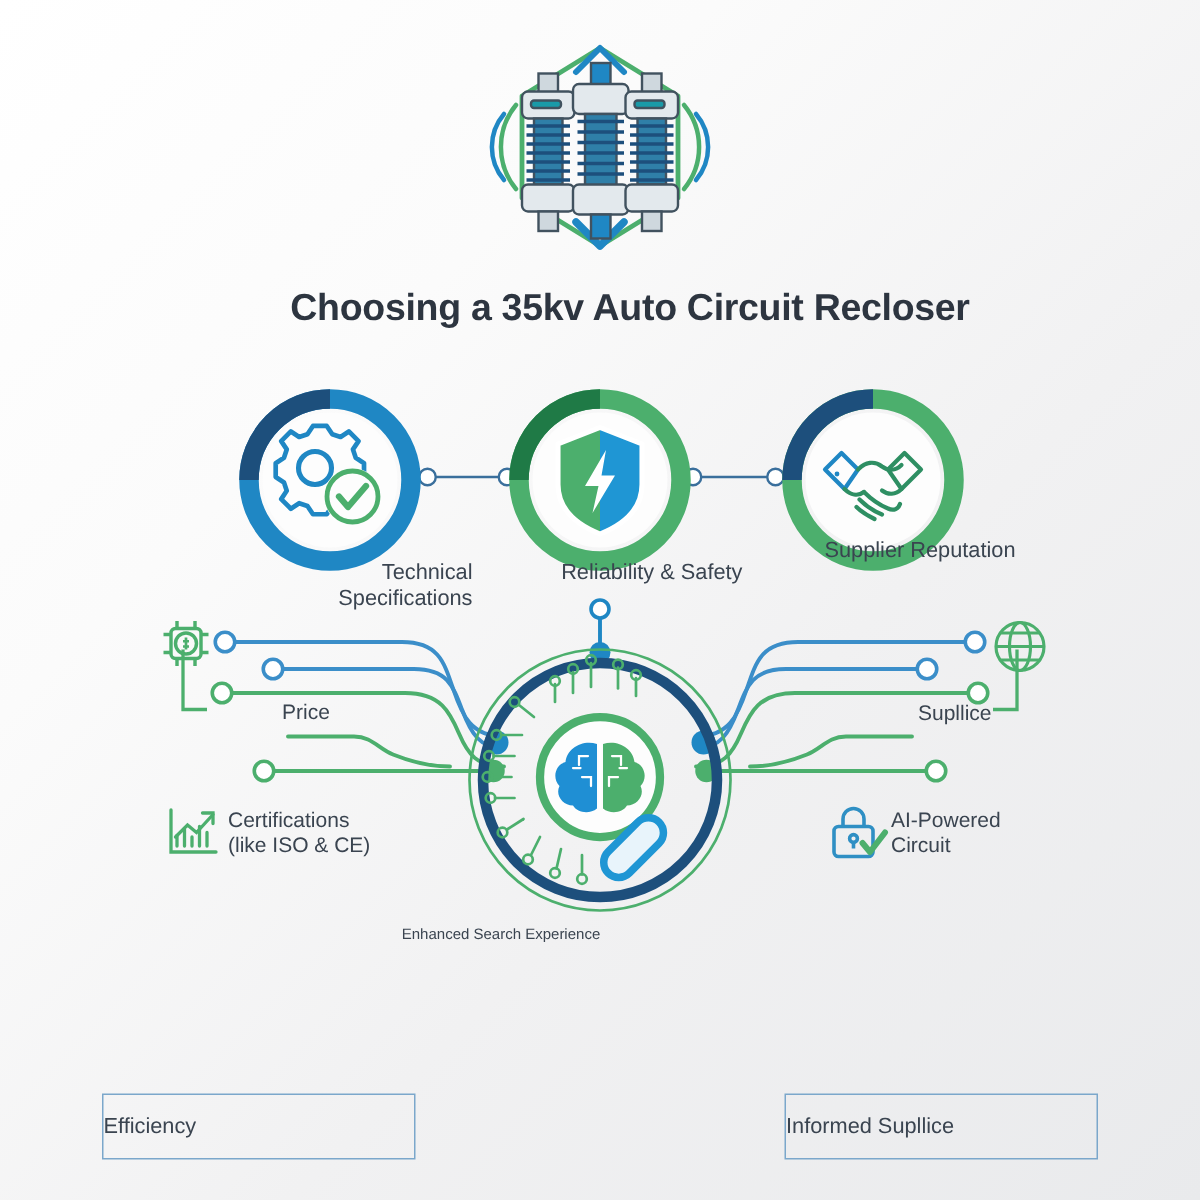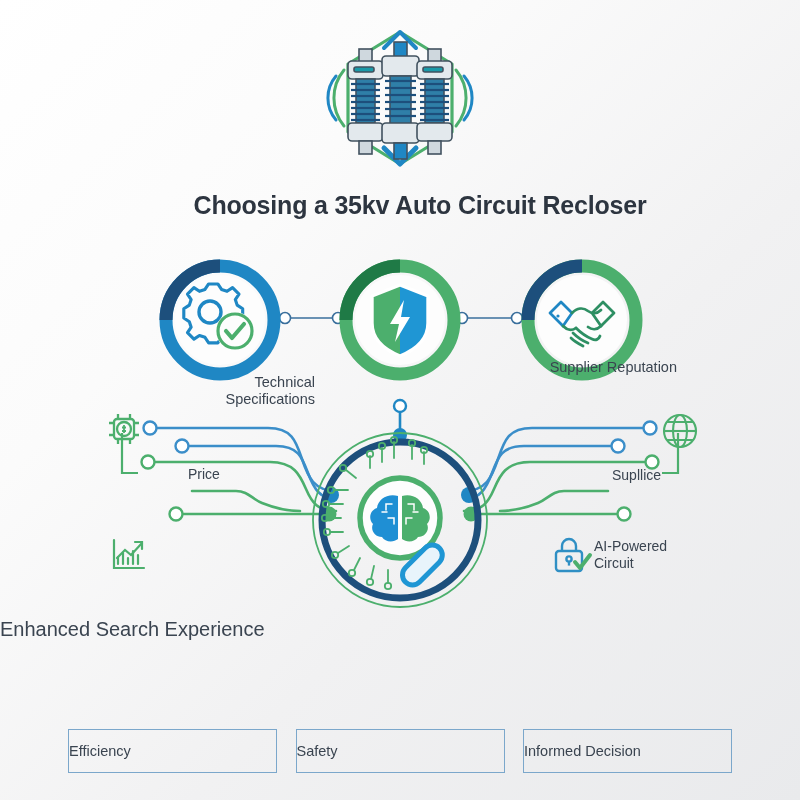--- a/index.html
+++ b/index.html
@@ -27,22 +27,22 @@
   .pillar{position:absolute;width:130px;height:130px;}
   .pillar svg{display:block;}
   .pillar-label{
     position:absolute;text-align:right;
     font-size:14.5px;color:#3a4450;line-height:17px;
     width:190px;
   }
   
   #center-cluster{left:300px;top:420px;width:200px;height:200px;}
   #center-caption{
-    left:0;top:618px;width:668px;
-    font-size:20px;color:#3a4450;
+    left:0;top:618px;width:668px;text-align:center;
+    font-size:10px;color:#3a4450;
   }
   
   #circuit{left:0;top:395px;width:800px;height:230px;}
   
   .feat-label{
     position:absolute;font-size:14px;color:#3a4450;line-height:17px;
   }
   
   #bottom-row{
     position:absolute;left:68px;top:729px;width:664px;height:44px;
@@ -167,20 +167,23 @@
           <path d="M65 30 L93 41 V68 C93 85 80 95 65 101 C50 95 37 85 37 68 V41 Z"></path>
         </clipPath>
       </defs>
       <g clip-path="url(#shieldClip)">
         <rect x="30" y="24" width="35" height="84" fill="#4caf6d"></rect>
         <rect x="65" y="24" width="36" height="84" fill="#1f96d4"></rect>
       </g>
       <path d="M65 30 L93 41 V68 C93 85 80 95 65 101 C50 95 37 85 37 68 V41 Z" fill="none" stroke="#ffffff" stroke-width="3.4" stroke-linejoin="round"></path>
       <path d="M69 45 L55 69 h9 l-4 18 l15 -25 h-9 Z" fill="#ffffff"></path>
     </svg>
+  </div>
+  <div class="pillar-label" style="left:305px;top:374px;">
+    <div>Reliability &amp; Safety</div>
   </div>
 
   <div class="pillar" style="left:517px;top:255px;">
     <svg viewBox="0 0 130 130" width="130" height="130">
       <circle cx="65" cy="65" r="54" fill="none" stroke="#4caf6d" stroke-width="13"></circle>
       <path d="M65 11 A54 54 0 0 0 11 65" fill="none" stroke="#1d4f7c" stroke-width="13"></path>
       <circle cx="65" cy="65" r="45" fill="#fdfdfd"></circle>
 
       <g fill="none" stroke="#2e8f63" stroke-width="2.8" stroke-linejoin="round" stroke-linecap="round">
         <path d="M33 58 L44 47 L55 58 L46 71 Z" stroke="#1f87c4"></path>
@@ -318,20 +321,24 @@
   <div class="abs" style="left:108px;top:534px;width:42px;height:42px;">
     <svg viewBox="0 0 42 42" width="42" height="42">
       <g stroke="#4caf6d" fill="none" stroke-width="2.2" stroke-linecap="round">
         <path d="M6 6 V34 H36"></path>
         <path d="M10 30 v-7 M15 30 v-11 M20 30 v-6 M25 30 v-13 M30 30 v-9"></path>
         <path d="M9 24 L17 16 L23 21 L34 9"></path>
         <path d="M27 8 h7 v7"></path>
       </g>
     </svg>
   </div>
+  <div class="feat-label" style="left:152px;top:538px;">
+    <div>Certifications</div>
+    <div>(like ISO &amp; CE)</div>
+  </div>
 
   <div class="abs" style="left:659px;top:410px;width:42px;height:42px;">
     <svg viewBox="0 0 42 42" width="42" height="42">
       <g fill="none" stroke="#4caf6d" stroke-width="2.1">
         <circle cx="21" cy="21" r="16"></circle>
         <ellipse cx="21" cy="21" rx="7" ry="16"></ellipse>
         <line x1="5" y1="21" x2="37" y2="21"></line>
         <path d="M8 12 H34 M8 30 H34"></path>
       </g>
     </svg>
@@ -354,20 +361,17 @@
   <div class="feat-label" style="left:594px;top:538px;">
     <div>AI-Powered</div>
     <div>Circuit</div>
   </div>
 
   <div id="bottom-row">
     <div class="bottom-box">
       <span>Efficiency</span>
     </div>
     <div class="bottom-box">
-      <span>Safety</span>
+      <span>Informed Supllice</span>
     </div>
-    <div class="bottom-box">
-      <span>Informed Decision</span>
-    </div>
   </div>
 
 </div>
 
 </body></html>

